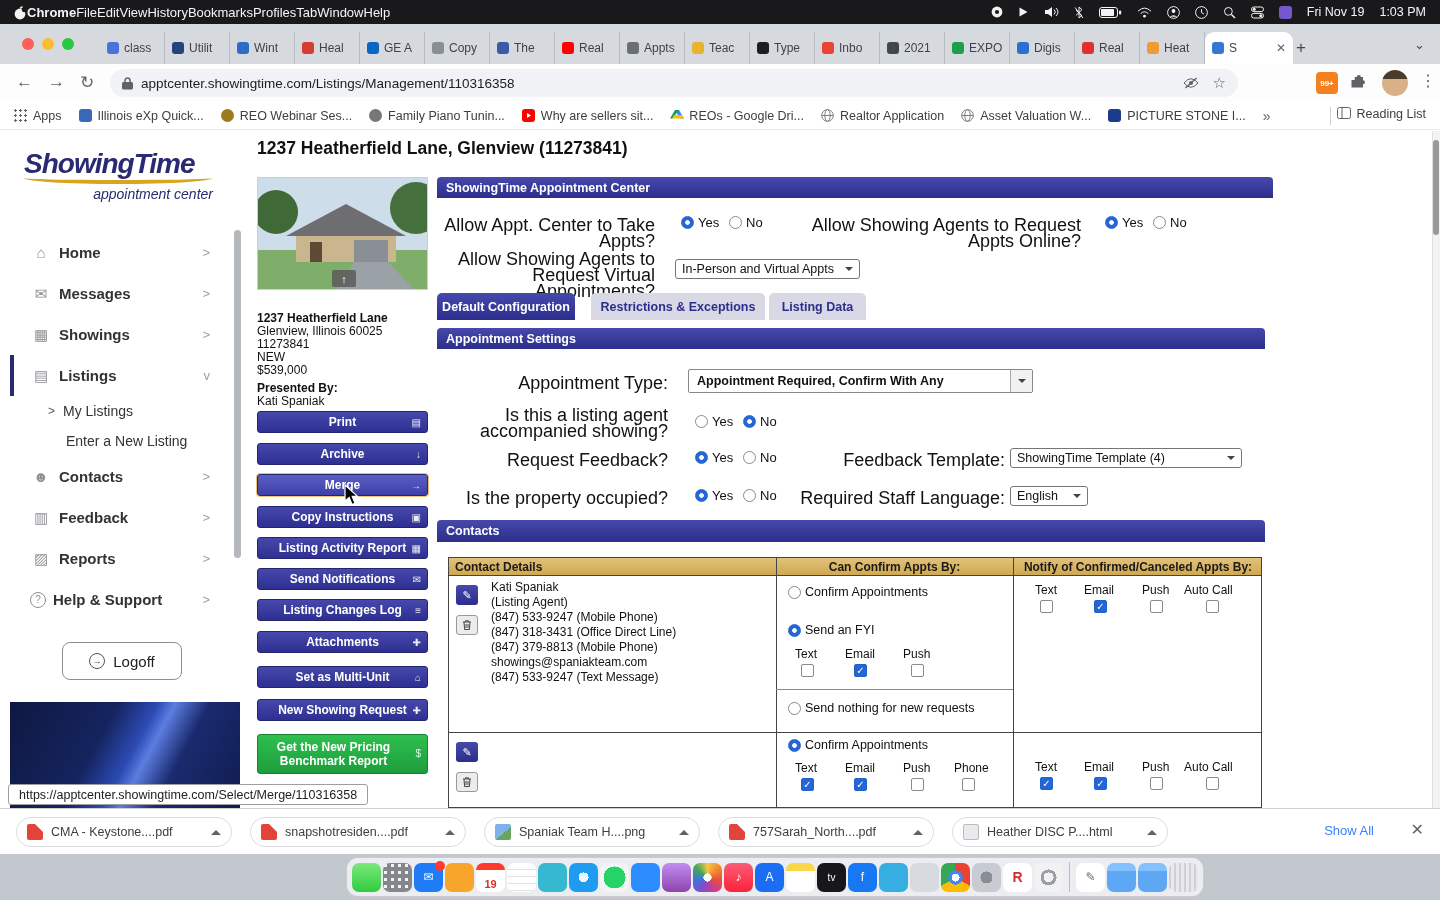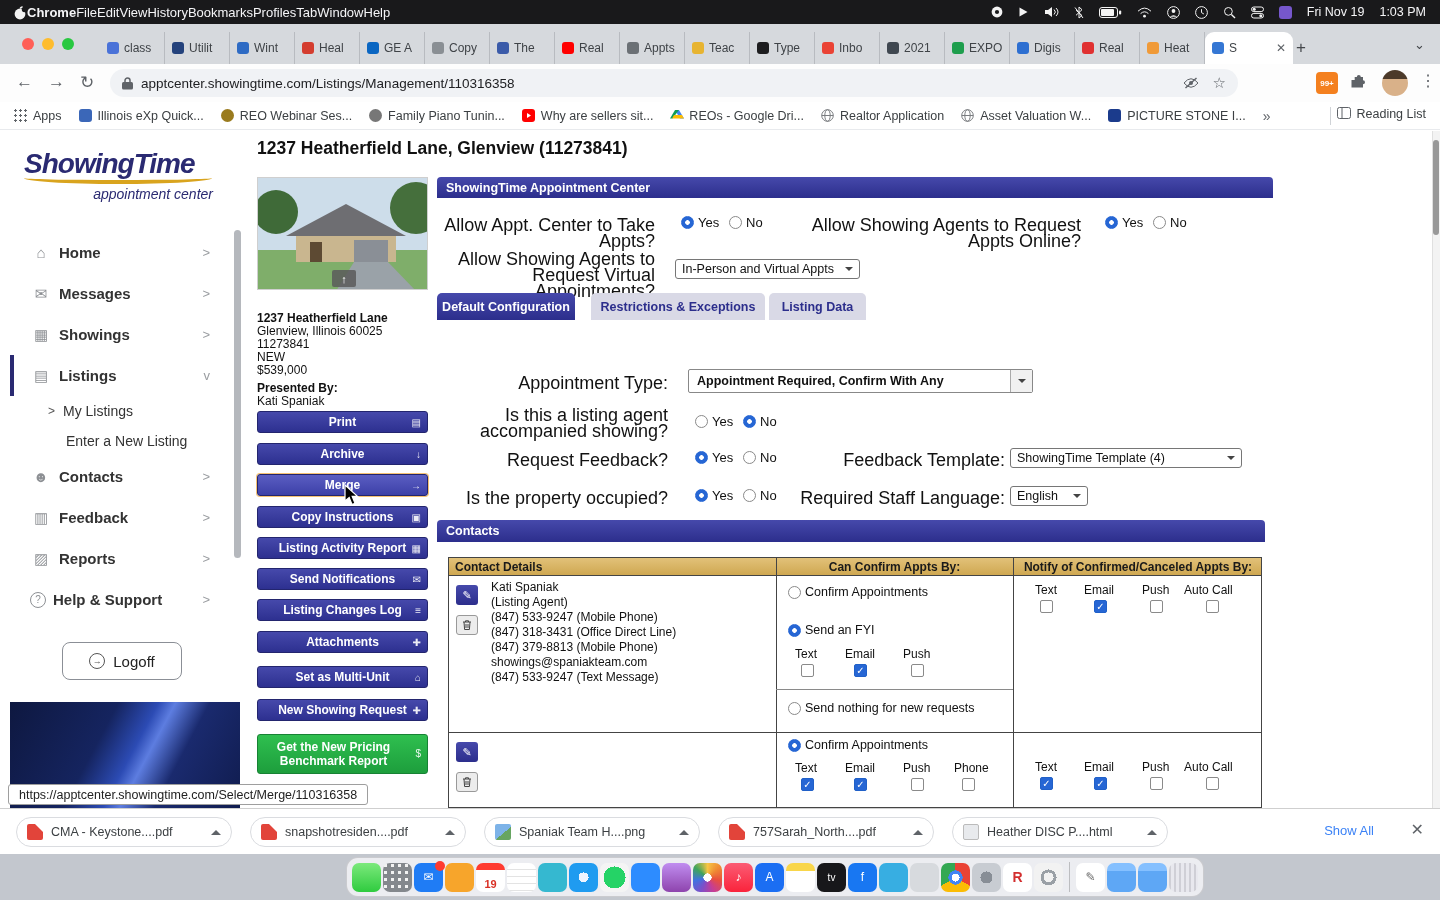--- a/index.html
+++ b/index.html
@@ -631,20 +631,23 @@
       <div class="ptab on" style="left:0;width:138px">
           <span>Default Configuration</span>
         </div>
       <div class="ptab off" style="left:154px;width:174px">
           <span>Restrictions &amp; Exceptions</span>
         </div>
       <div class="ptab off" style="left:332px;width:97px">
           <span>Listing Data</span>
         </div>
 
+      <div class="bluebar" style="left:0;top:151px;width:828px;height:21px">
+        <span>Appointment Settings</span>
+      </div>
 
       <div class="plabel r" style="left:0;top:198px;width:231px">Appointment Type:</div>
       <div class="combo">
         <span class="ctext">Appointment Required, Confirm With Any</span>
         <span class="cbtn">
             <span class="tri"></span>
           </span>
       </div>
 
       <div class="plabel r" style="left:0;top:230px;width:231px">Is this a listing agent accompanied showing?</div>

